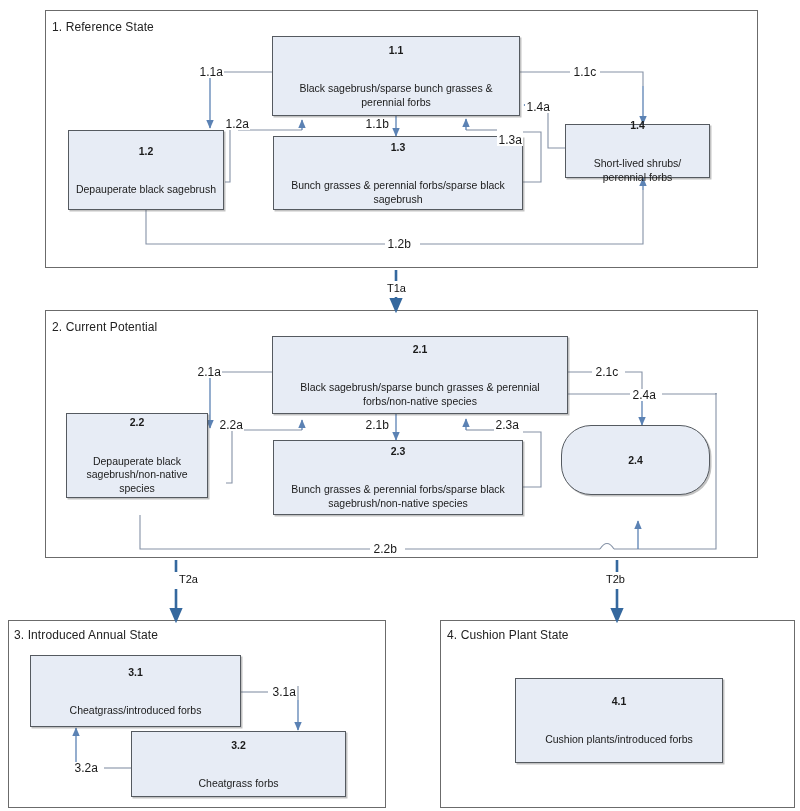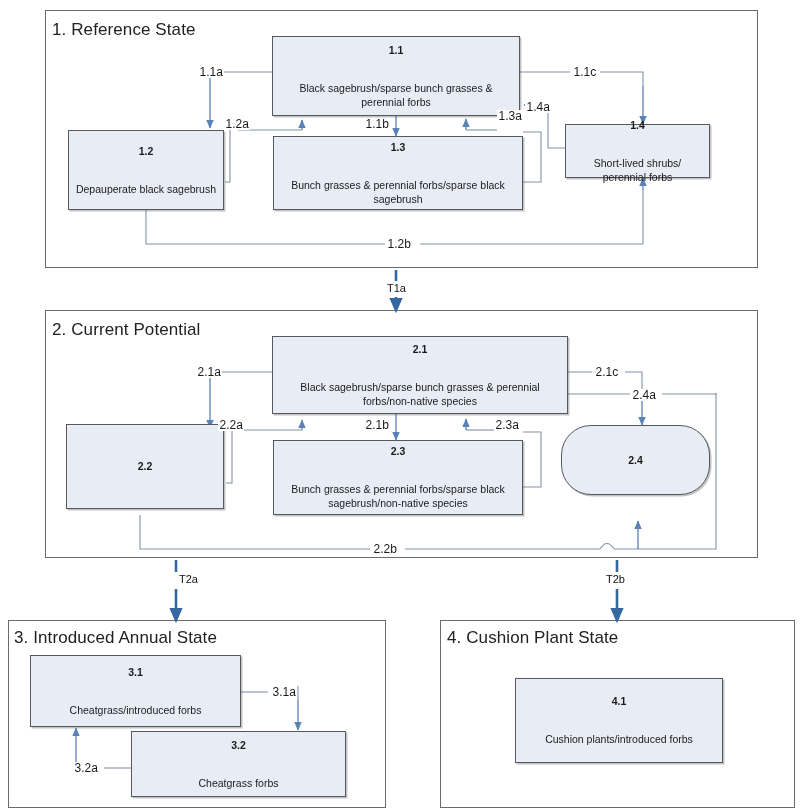--- a/index.html
+++ b/index.html
@@ -4,21 +4,21 @@
 <style>
   html,body{margin:0;padding:0;background:#ffffff;}
   body{width:800px;height:811px;position:relative;
        font-family:"Liberation Sans","DejaVu Sans",sans-serif;
        color:#1a1a1a;overflow:hidden;}
 
   #canvas{position:absolute;left:0;top:0;width:800px;height:811px;}
 
   
   .state-frame{position:absolute;border:1.6px solid #6b6b6b;background:transparent;box-sizing:border-box;}
-  .state-title{position:absolute;font-size:17px;color:#222;letter-spacing:.1px;white-space:nowrap;}
+  .state-title{position:absolute;font-size:12px;color:#222;letter-spacing:.1px;white-space:nowrap;}
 
   
   .box{position:absolute;box-sizing:border-box;background:#e7ecf5;
        border:1.4px solid #555a60;
        box-shadow:1.5px 1.5px 0 rgba(80,80,80,.35);
        display:flex;flex-direction:column;align-items:center;justify-content:center;
        text-align:center;padding:3px 6px;gap:25px;}
   .box .num{font-size:10.5px;font-weight:bold;line-height:1.35;}
   .box .desc{font-size:10.5px;line-height:1.3;}
 
@@ -186,22 +186,23 @@
   <div class="box" style="left:565px;top:124px;width:145px;height:54px;">
     <div class="num">1.4</div>
     <div class="desc">Short-lived shrubs/ perennial forbs</div>
   </div>
 
   <div class="box" style="left:272px;top:336px;width:296px;height:78px;">
     <div class="num">2.1</div>
     <div class="desc">Black sagebrush/sparse bunch grasses &amp; perennial forbs/non-native species</div>
   </div>
 
-  <div class="box" style="left:66px;top:424px;width:158px;height:85px;">
+  <div class="box" style="left:66px;top:413px;width:142px;height:85px;">
     <div class="num">2.2</div>
+    <div class="desc">Depauperate black sagebrush/non-native species</div>
   </div>
 
   <div class="box" style="left:273px;top:440px;width:250px;height:75px;">
     <div class="num">2.3</div>
     <div class="desc">Bunch grasses &amp; perennial forbs/sparse black sagebrush/non-native species</div>
   </div>
 
   <div class="box" style="left:561px;top:425px;width:149px;height:70px;border-radius:30px;">
     <div class="num">2.4</div>
   </div>
@@ -217,21 +218,21 @@
   </div>
 
   <div class="box" style="left:515px;top:678px;width:208px;height:85px;">
     <div class="num">4.1</div>
     <div class="desc">Cushion plants/introduced forbs</div>
   </div>
 
   <div class="elabel" style="left:198px;top:66px;">1.1a</div>
   <div class="elabel" style="left:224px;top:118px;">1.2a</div>
   <div class="elabel" style="left:364px;top:118px;">1.1b</div>
-  <div class="elabel" style="left:497px;top:110px;">1.3a</div>
+  <div class="elabel" style="left:497px;top:134px;">1.3a</div>
   <div class="elabel" style="left:572px;top:66px;">1.1c</div>
   <div class="elabel" style="left:525px;top:101px;">1.4a</div>
   <div class="elabel" style="left:386px;top:238px;">1.2b</div>
 
   <div class="tlabel" style="left:386px;top:283px;">T1a</div>
 
   <div class="elabel" style="left:196px;top:366px;">2.1a</div>
   <div class="elabel" style="left:218px;top:419px;">2.2a</div>
   <div class="elabel" style="left:364px;top:419px;">2.1b</div>
   <div class="elabel" style="left:494px;top:419px;">2.3a</div>

